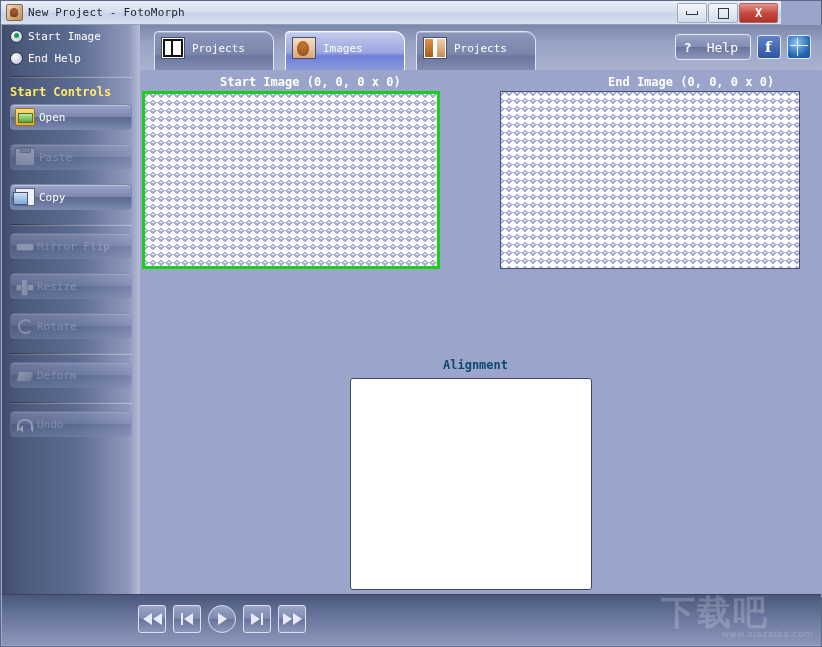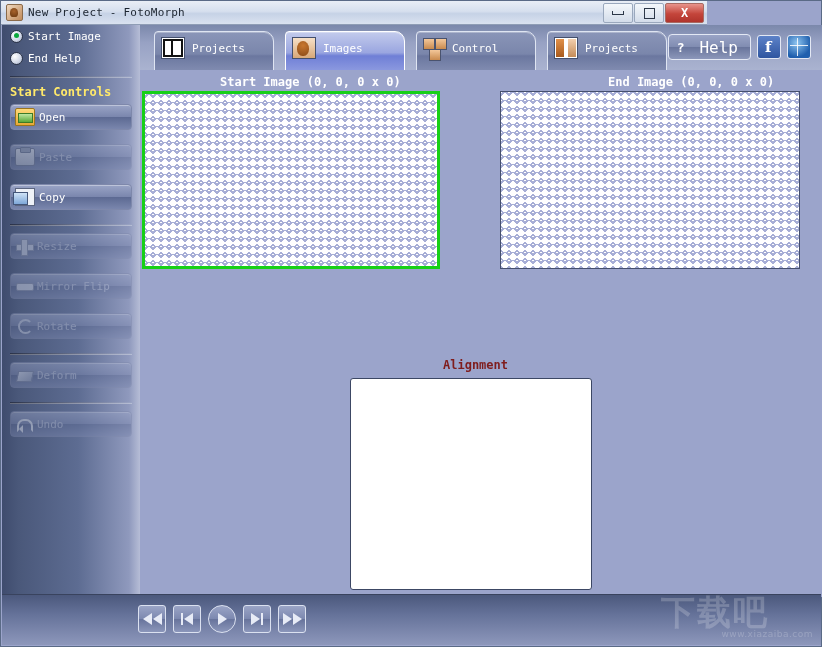--- a/index.html
+++ b/index.html
@@ -5,21 +5,21 @@
   html,body{margin:0;padding:0;background:#6f7b9c;}
   body{
     width:822px;height:647px;overflow:hidden;
     font-family:"DejaVu Sans Mono","Liberation Mono",monospace;
     -webkit-font-smoothing:none;
   }
   #app{position:relative;width:822px;height:647px;box-sizing:border-box;
        border:1px solid #5a6a86;background:#9ba4cb;}
 
   
-  .titlebar{position:absolute;left:0;top:0;width:706px;height:23px;
+  .titlebar{position:absolute;left:0;top:0;width:780px;height:23px;
     background:linear-gradient(to bottom,#e9eef6 0%,#d6dfee 45%,#c6d2e6 55%,#dae2f0 100%);
     border-bottom:1px solid #8f9db5;display:flex;align-items:center;}
   .title-icon{width:15px;height:15px;margin-left:5px;margin-right:5px;
     background:linear-gradient(135deg,#f0d9c0,#c08a5a);
     border:1px solid #8a6a4a;border-radius:2px;position:relative;flex:none;}
   .title-icon:after{content:"";position:absolute;left:3px;top:3px;width:8px;height:9px;
     background:radial-gradient(circle at 50% 35%,#a8632c 0%,#7b4418 70%);border-radius:50% 50% 40% 40%;}
   .title-text{font-size:11px;color:#1b2430;letter-spacing:.2px;
     font-family:"DejaVu Sans Mono","Liberation Mono",monospace;}
   .wincontrols{position:absolute;right:3px;top:2px;display:flex;gap:1px;}
@@ -120,40 +120,40 @@
   .ti-anim:after{content:"";position:absolute;left:1px;top:1px;width:8px;bottom:1px;
     background:linear-gradient(to bottom,#e2914a,#a85a1c);}
   .ti-anim:before{content:"";position:absolute;right:1px;top:1px;width:8px;bottom:1px;
     background:linear-gradient(to bottom,#f3cfae,#c58c58);}
 
   .help-area{position:absolute;right:11px;top:9px;display:flex;align-items:center;gap:6px;}
   .helpbtn{height:24px;padding:0 12px 0 8px;display:flex;align-items:center;gap:5px;
     border:1px solid #e3e8f4;border-radius:4px;cursor:default;
     background:linear-gradient(to bottom,#9aa4c6 0%,#818db2 48%,#69759c 52%,#8c97ba 100%);}
   .helpbtn .q{font-size:13px;font-weight:bold;color:#fff;}
-  .helpbtn .hl{font-size:16px;color:#fff;padding-left:10px;}
+  .helpbtn .hl{font-size:13px;color:#fff;padding-left:10px;}
   .sqbtn{width:22px;height:22px;border:1px solid #e3e8f4;border-radius:3px;position:relative;cursor:default;
     background:linear-gradient(to bottom,#5d82c8,#2f55a0);}
   .fb{font-family:"DejaVu Serif","Liberation Serif",serif;color:#fff;font-size:15px;font-weight:bold;
     position:absolute;left:7px;top:2px;line-height:18px;}
   .globe{background:radial-gradient(circle at 40% 32%,#8fc6f0,#1f5fae 70%);}
   .globe:before{content:"";position:absolute;left:2px;top:9px;right:2px;height:1px;background:rgba(255,255,255,.85);}
   .globe:after{content:"";position:absolute;left:9px;top:2px;width:1px;bottom:2px;background:rgba(255,255,255,.85);}
 
   
   .main{position:absolute;left:139px;top:69px;width:682px;height:527px;background:#9ba4cb;}
   .panel-label{position:absolute;font-size:12px;color:#ffffff;font-weight:bold;white-space:nowrap;}
   .canvas{position:absolute;background-color:#fff;
     background-image:
       repeating-linear-gradient(45deg,#a7aed6 0 2px,transparent 2px 8px),
       repeating-linear-gradient(-45deg,#a7aed6 0 2px,transparent 2px 8px);
     background-size:8px 8px;}
   .canvas.start{border:3px solid #17d017;}
   .canvas.end{border:1px solid #46506e;}
-  .align-label{position:absolute;font-size:12px;color:#7f1d1d;font-weight:bold;}
+  .align-label{position:absolute;font-size:12px;color:#0c4a6e;font-weight:bold;}
   .align-panel{position:absolute;background:#ffffff;border:1px solid #3c4764;border-radius:3px;}
 
   
   .bottombar{position:absolute;left:1px;bottom:1px;width:819px;height:50px;
     background:linear-gradient(to bottom,#4b587c 0%,#66739a 40%,#8d97bb 100%);
     border-top:1px solid #39435e;}
   .transport{position:absolute;left:136px;top:10px;display:flex;gap:7px;align-items:center;}
   .tbtn{width:26px;height:26px;border:1px solid #dbe1f0;border-radius:3px;position:relative;cursor:default;
     background:linear-gradient(to bottom,#9aa4c6 0%,#7d89b0 48%,#68749c 52%,#8b96ba 100%);
     display:flex;align-items:center;justify-content:center;}
@@ -217,26 +217,26 @@
       <span class="lbl">Paste</span>
     </div>
     <div class="sbtn">
       <span class="ico ic-copy"></span>
       <span class="lbl">Copy</span>
     </div>
 
     <div class="sep"></div>
 
     <div class="sbtn dis">
+      <span class="ico ic-mirror"></span>
+      <span class="lbl">Mirror Flip</span>
+    </div>
+    <div class="sbtn dis">
       <span class="ico ic-resize"></span>
       <span class="lbl">Resize</span>
-    </div>
-    <div class="sbtn dis">
-      <span class="ico ic-mirror"></span>
-      <span class="lbl">Mirror Flip</span>
     </div>
     <div class="sbtn dis">
       <span class="ico ic-rotate"></span>
       <span class="lbl">Rotate</span>
     </div>
 
     <div class="sep"></div>
 
     <div class="sbtn dis">
       <span class="ico ic-deform"></span>
@@ -253,28 +253,20 @@
 
   <div class="tabstrip">
     <div class="tabs">
       <div class="tab">
         <span class="ticon ti-projects"></span>
         <span class="tlbl">Projects</span>
       </div>
       <div class="tab active">
         <span class="ticon ti-face"></span>
         <span class="tlbl">Images</span>
-      </div>
-      <div class="tab">
-        <span class="ticon ti-control">
-            <i></i>
-            <i></i>
-            <i></i>
-          </span>
-        <span class="tlbl">Control</span>
       </div>
       <div class="tab">
         <span class="ticon ti-anim"></span>
         <span class="tlbl">Projects</span>
       </div>
     </div>
 
     <div class="help-area">
       <div class="helpbtn">
         <span class="q">?</span>

